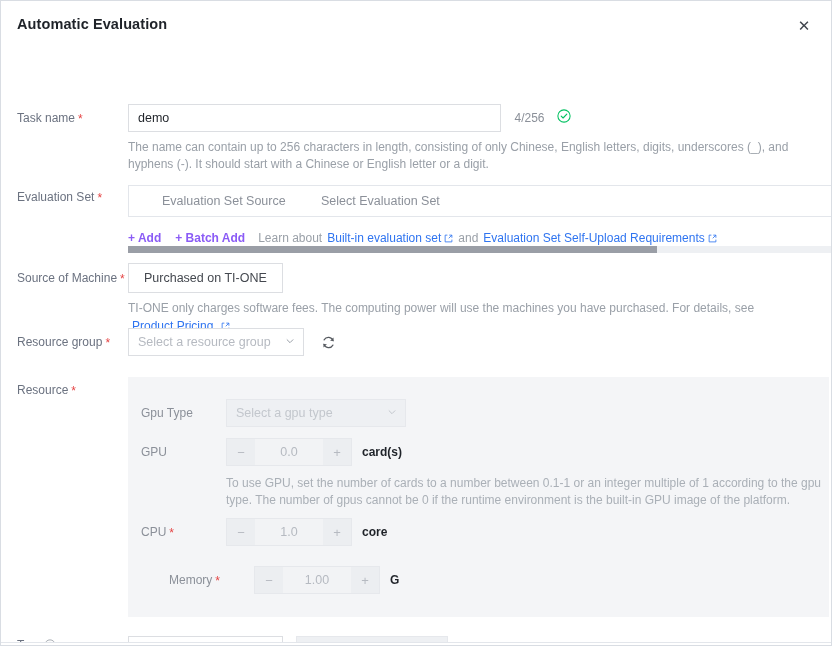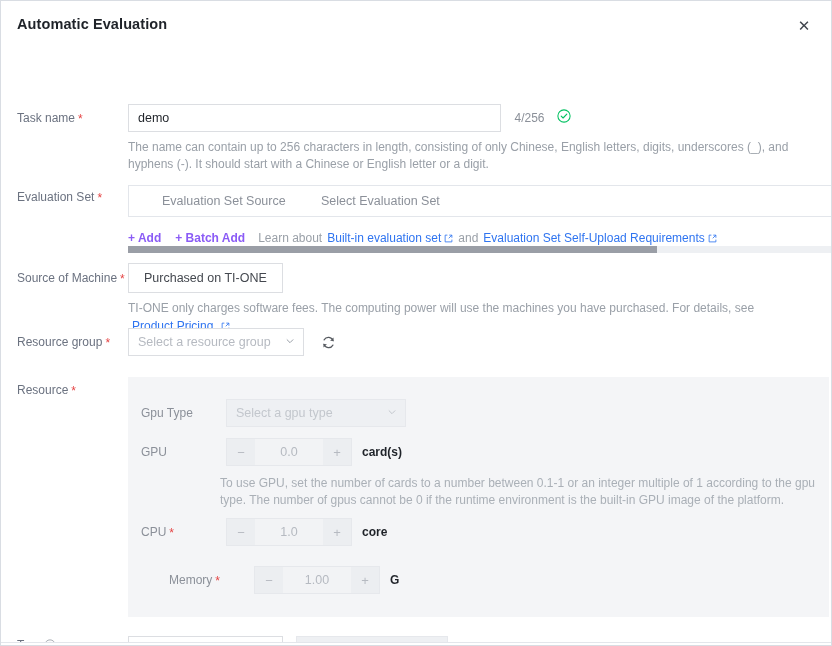--- a/index.html
+++ b/index.html
@@ -452,21 +452,21 @@
       <div class="res-row" style="left:13px; top:61px;">
         <span class="res-lbl">GPU</span>
         <div class="stepper" style="margin-left:23px;">
           <button class="step-btn">−</button>
           <div class="step-val">0.0</div>
           <button class="step-btn">+</button>
         </div>
         <span class="unit">card(s)</span>
       </div>
 
-      <div class="res-helper" style="left:92px; top:98px;">To use GPU, set the number of cards to a number between 0.1-1 or an integer multiple of 1 according to the gpu type. The number of gpus cannot be 0 if the runtime environment is the built-in GPU image of the platform.</div>
+      <div class="res-helper" style="left:98px; top:98px;">To use GPU, set the number of cards to a number between 0.1-1 or an integer multiple of 1 according to the gpu type. The number of gpus cannot be 0 if the runtime environment is the built-in GPU image of the platform.</div>
 
       <div class="res-row" style="left:13px; top:141px;">
         <span class="res-lbl">
           <span>CPU</span><span class="req">*</span>
         </span>
         <div class="stepper" style="margin-left:23px;">
           <button class="step-btn">−</button>
           <div class="step-val">1.0</div>
           <button class="step-btn">+</button>
         </div>

